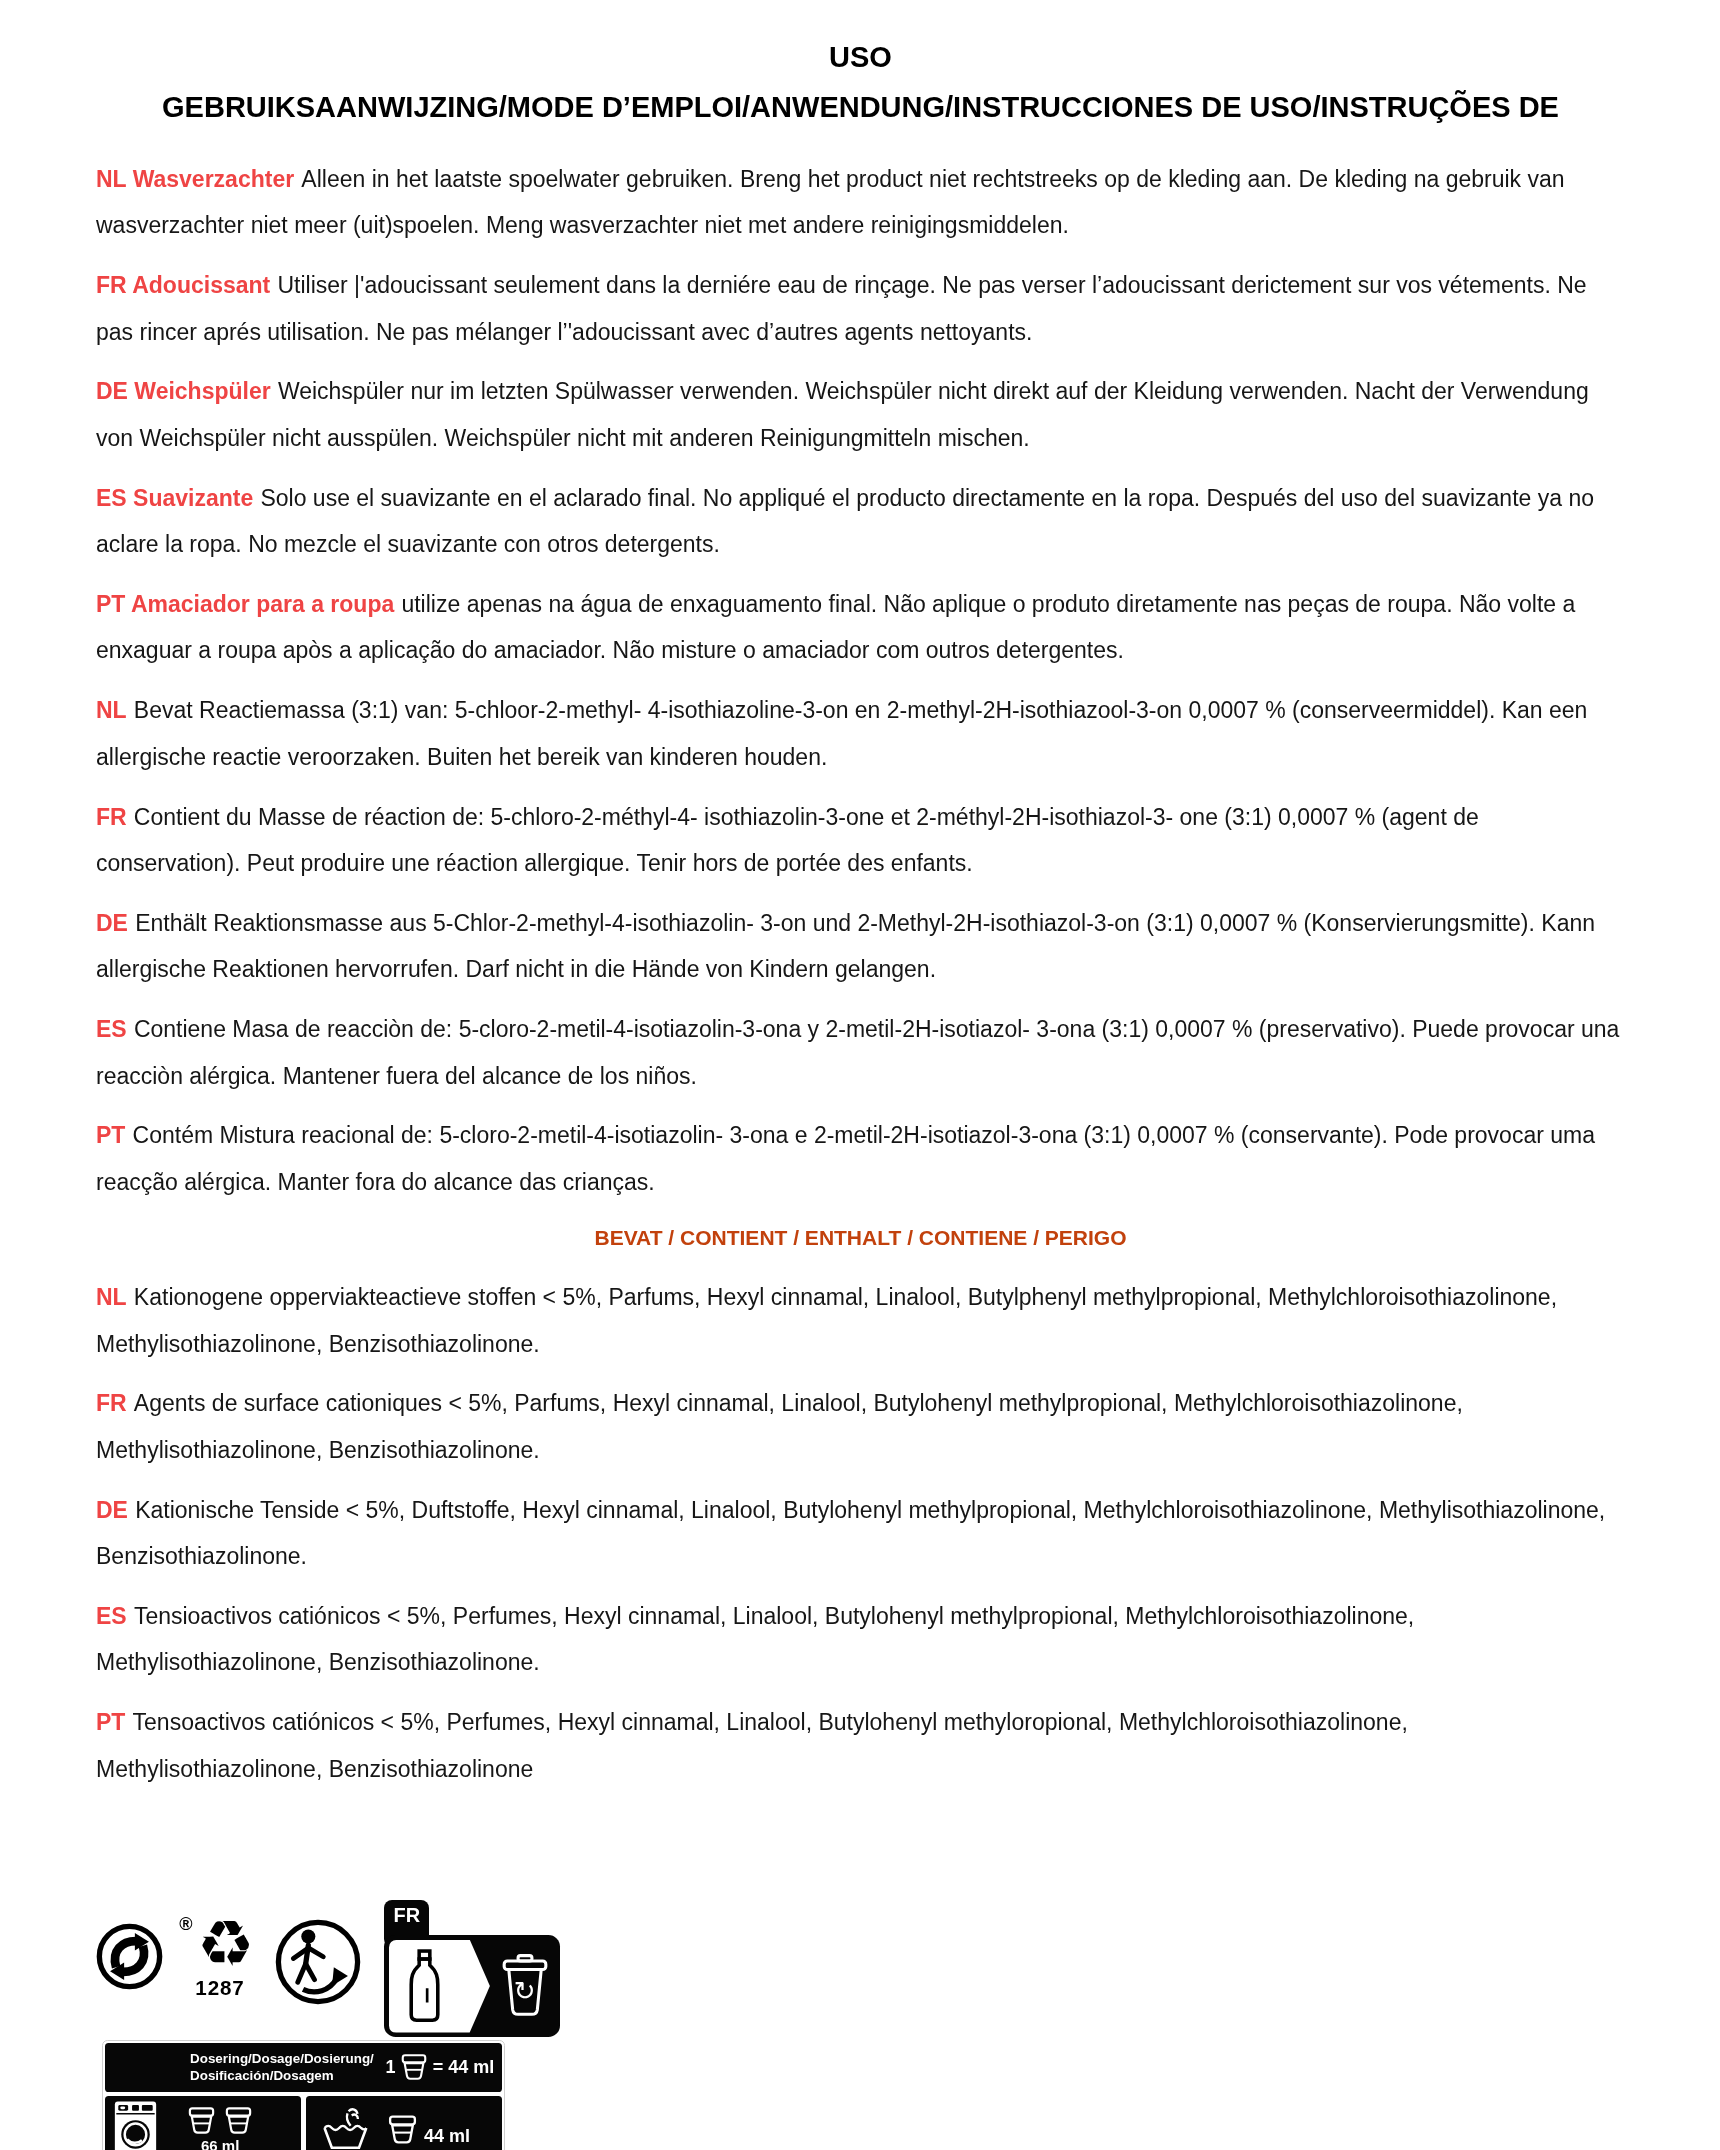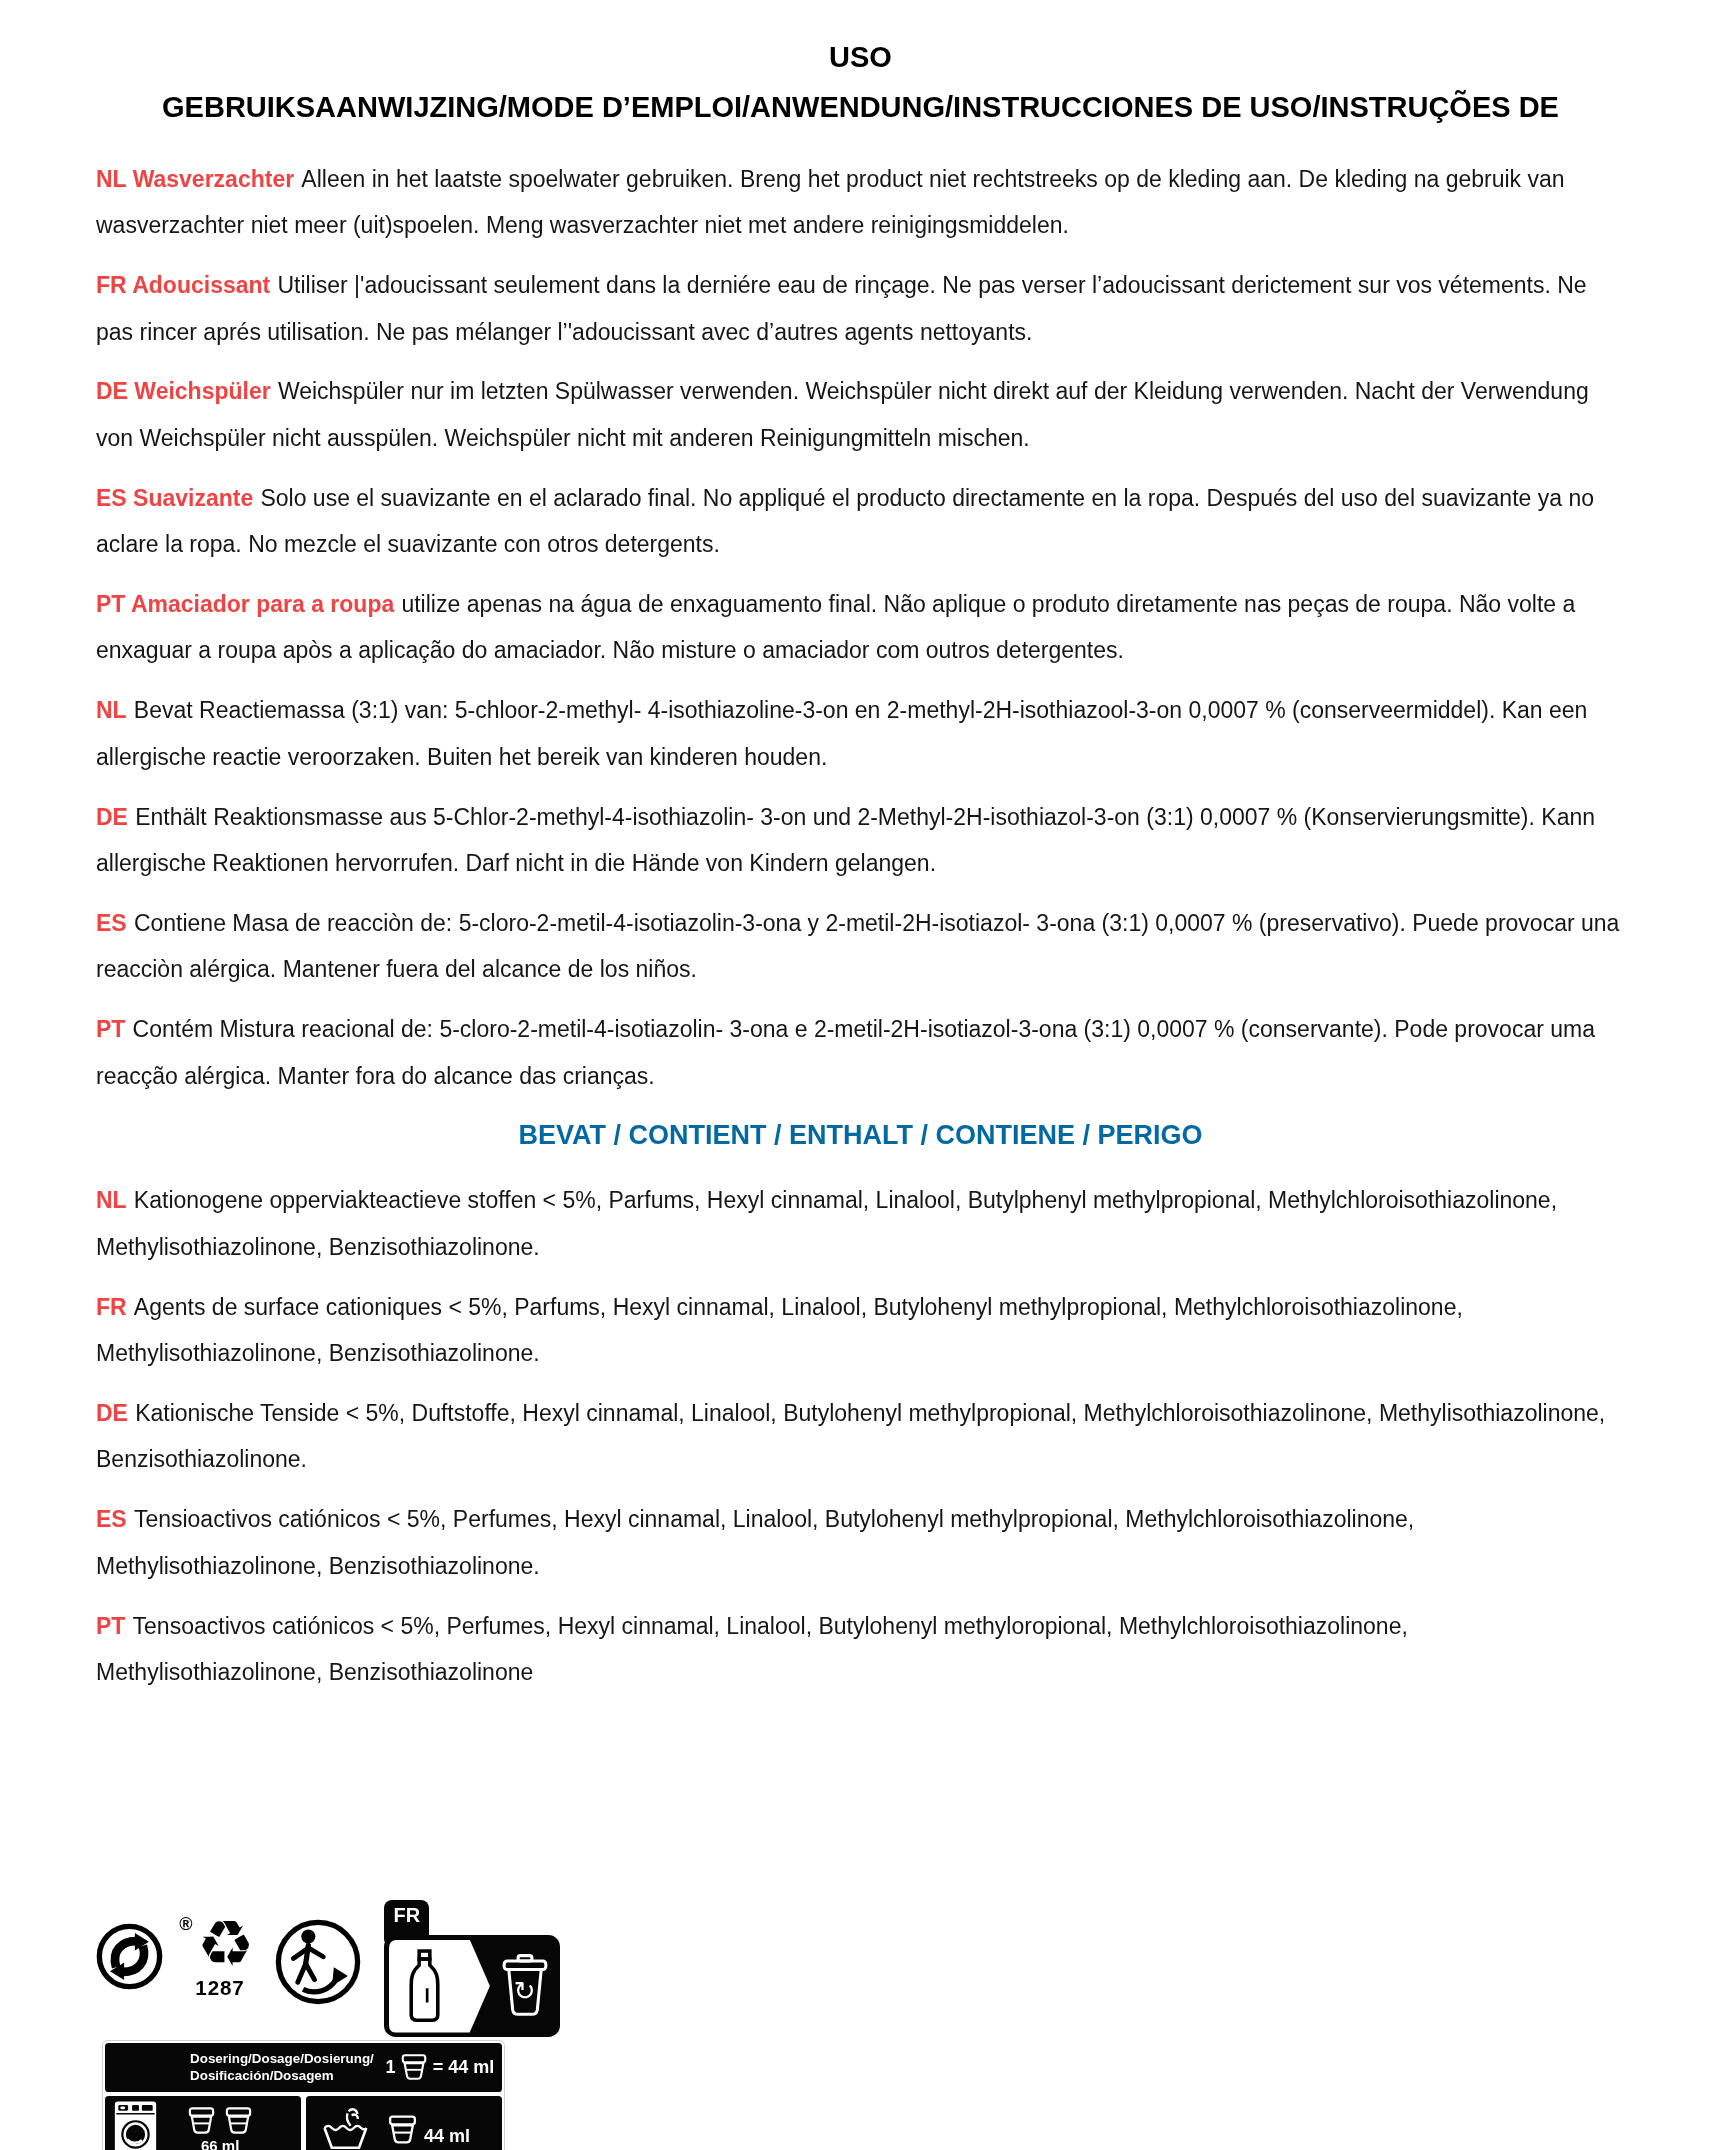--- a/index.html
+++ b/index.html
@@ -11,22 +11,22 @@
   }
   .content{padding:25px 96px 0 96px;}
   .doc-title{
     text-align:center;font-weight:bold;color:#000;
     font-size:29px;line-height:1.72;margin:8px 0 23px 0;
   }
   .doc-title span{display:block;}
   p.para{font-size:23px;line-height:2.02;margin:0 0 13.4px 0;text-align:left;}
   .lead{font-weight:bold;color:#ef4444;margin-right:7.2px;}
   .contains-heading{
-    text-align:center;font-weight:bold;color:#0369a1;
-    font-size:27px;line-height:1.6;margin:15.2px 0 20px 0;
+    text-align:center;font-weight:bold;color:#c2410c;
+    font-size:21px;line-height:1.6;margin:15.2px 0 20px 0;
   }
   
   .symbols-row{position:absolute;left:96px;top:1900px;display:flex;align-items:flex-start;}
   .green-dot{width:67px;height:67px;margin-top:23px;}
   .mobius{margin-left:19px;margin-top:11.6px;text-align:center;position:relative;width:76px;}
   .mobius .reg{position:absolute;left:-2.7px;top:2.7px;font-size:18px;font-weight:bold;color:#000;}
   .mobius-glyph{font-family:"DejaVu Sans",sans-serif;font-size:64px;line-height:1;color:#000;display:inline-block;padding-left:11.6px;}
   .mobius-code{font-size:20.6px;font-weight:600;color:#000;letter-spacing:0.9px;margin-top:0.9px;}
   .triman{width:88px;height:88px;margin-left:16px;margin-top:18px;}
   .fr-icon{position:relative;width:176px;height:138px;margin-left:22.4px;}
@@ -95,20 +95,21 @@
     <span>GEBRUIKSAANWIJZING/MODE D’EMPLOI/ANWENDUNG/INSTRUCCIONES DE USO/INSTRUÇÕES DE</span>
   </div>
 
   <p class="para"><span class="lead">NL Wasverzachter</span><span>Alleen in het laatste spoelwater gebruiken. Breng het product niet rechtstreeks op de kleding aan. De kleding na gebruik van wasverzachter niet meer (uit)spoelen. Meng wasverzachter niet met andere reinigingsmiddelen.</span></p>
   <p class="para"><span class="lead">FR Adoucissant</span><span>Utiliser |'adoucissant seulement dans la derniére eau de rinçage. Ne pas verser l’adoucissant derictement sur vos vétements. Ne pas rincer aprés utilisation. Ne pas mélanger l’'adoucissant avec d’autres agents nettoyants.</span></p>
   <p class="para"><span class="lead">DE Weichspüler</span><span>Weichspüler nur im letzten Spülwasser verwenden. Weichspüler nicht direkt auf der Kleidung verwenden. Nacht der Verwendung von Weichspüler nicht ausspülen. Weichspüler nicht mit anderen Reinigungmitteln mischen.</span></p>
   <p class="para"><span class="lead">ES Suavizante</span><span>Solo use el suavizante en el aclarado final. No appliqué el producto directamente en la ropa. Después del uso del suavizante ya no aclare la ropa. No mezcle el suavizante con otros detergents.</span></p>
   <p class="para"><span class="lead">PT Amaciador para a roupa</span><span>utilize apenas na água de enxaguamento final. Não aplique o produto diretamente nas peças de roupa. Não volte a enxaguar a roupa apòs a aplicação do amaciador. Não misture o amaciador com outros detergentes.</span></p>
 
   <p class="para"><span class="lead">NL</span><span>Bevat Reactiemassa (3:1) van: 5-chloor-2-methyl- 4-isothiazoline-3-on en 2-methyl-2H-isothiazool-3-on 0,0007 % (conserveermiddel). Kan een allergische reactie veroorzaken. Buiten het bereik van kinderen houden.</span></p>
+  <p class="para"><span class="lead">FR</span><span>Contient du Masse de réaction de: 5-chloro-2-méthyl-4- isothiazolin-3-one et 2-méthyl-2H-isothiazol-3- one (3:1) 0,0007 % (agent de conservation). Peut produire une réaction allergique. Tenir hors de portée des enfants.</span></p>
   <p class="para"><span class="lead">DE</span><span>Enthält Reaktionsmasse aus 5-Chlor-2-methyl-4-isothiazolin- 3-on und 2-Methyl-2H-isothiazol-3-on (3:1) 0,0007 % (Konservierungsmitte). Kann allergische Reaktionen hervorrufen. Darf nicht in die Hände von Kindern gelangen.</span></p>
   <p class="para"><span class="lead">ES</span><span>Contiene Masa de reacciòn de: 5-cloro-2-metil-4-isotiazolin-3-ona y 2-metil-2H-isotiazol- 3-ona (3:1) 0,0007 % (preservativo). Puede provocar una reacciòn alérgica. Mantener fuera del alcance de los niños.</span></p>
   <p class="para"><span class="lead">PT</span><span>Contém Mistura reacional de: 5-cloro-2-metil-4-isotiazolin- 3-ona e 2-metil-2H-isotiazol-3-ona (3:1) 0,0007 % (conservante). Pode provocar uma reacção alérgica. Manter fora do alcance das crianças.</span></p>
 
   <div class="contains-heading">BEVAT / CONTIENT / ENTHALT / CONTIENE / PERIGO</div>
 
   <p class="para"><span class="lead">NL</span><span>Kationogene opperviakteactieve stoffen &lt; 5%, Parfums, Hexyl cinnamal, Linalool, Butylphenyl methylpropional, Methylchloroisothiazolinone, Methylisothiazolinone, Benzisothiazolinone.</span></p>
   <p class="para"><span class="lead">FR</span><span>Agents de surface cationiques &lt; 5%, Parfums, Hexyl cinnamal, Linalool, Butylohenyl methylpropional, Methylchloroisothiazolinone, Methylisothiazolinone, Benzisothiazolinone.</span></p>
   <p class="para"><span class="lead">DE</span><span>Kationische Tenside &lt; 5%, Duftstoffe, Hexyl cinnamal, Linalool, Butylohenyl methylpropional, Methylchloroisothiazolinone, Methylisothiazolinone, Benzisothiazolinone.</span></p>
   <p class="para"><span class="lead">ES</span><span>Tensioactivos catiónicos &lt; 5%, Perfumes, Hexyl cinnamal, Linalool, Butylohenyl methylpropional, Methylchloroisothiazolinone, Methylisothiazolinone, Benzisothiazolinone.</span></p>

